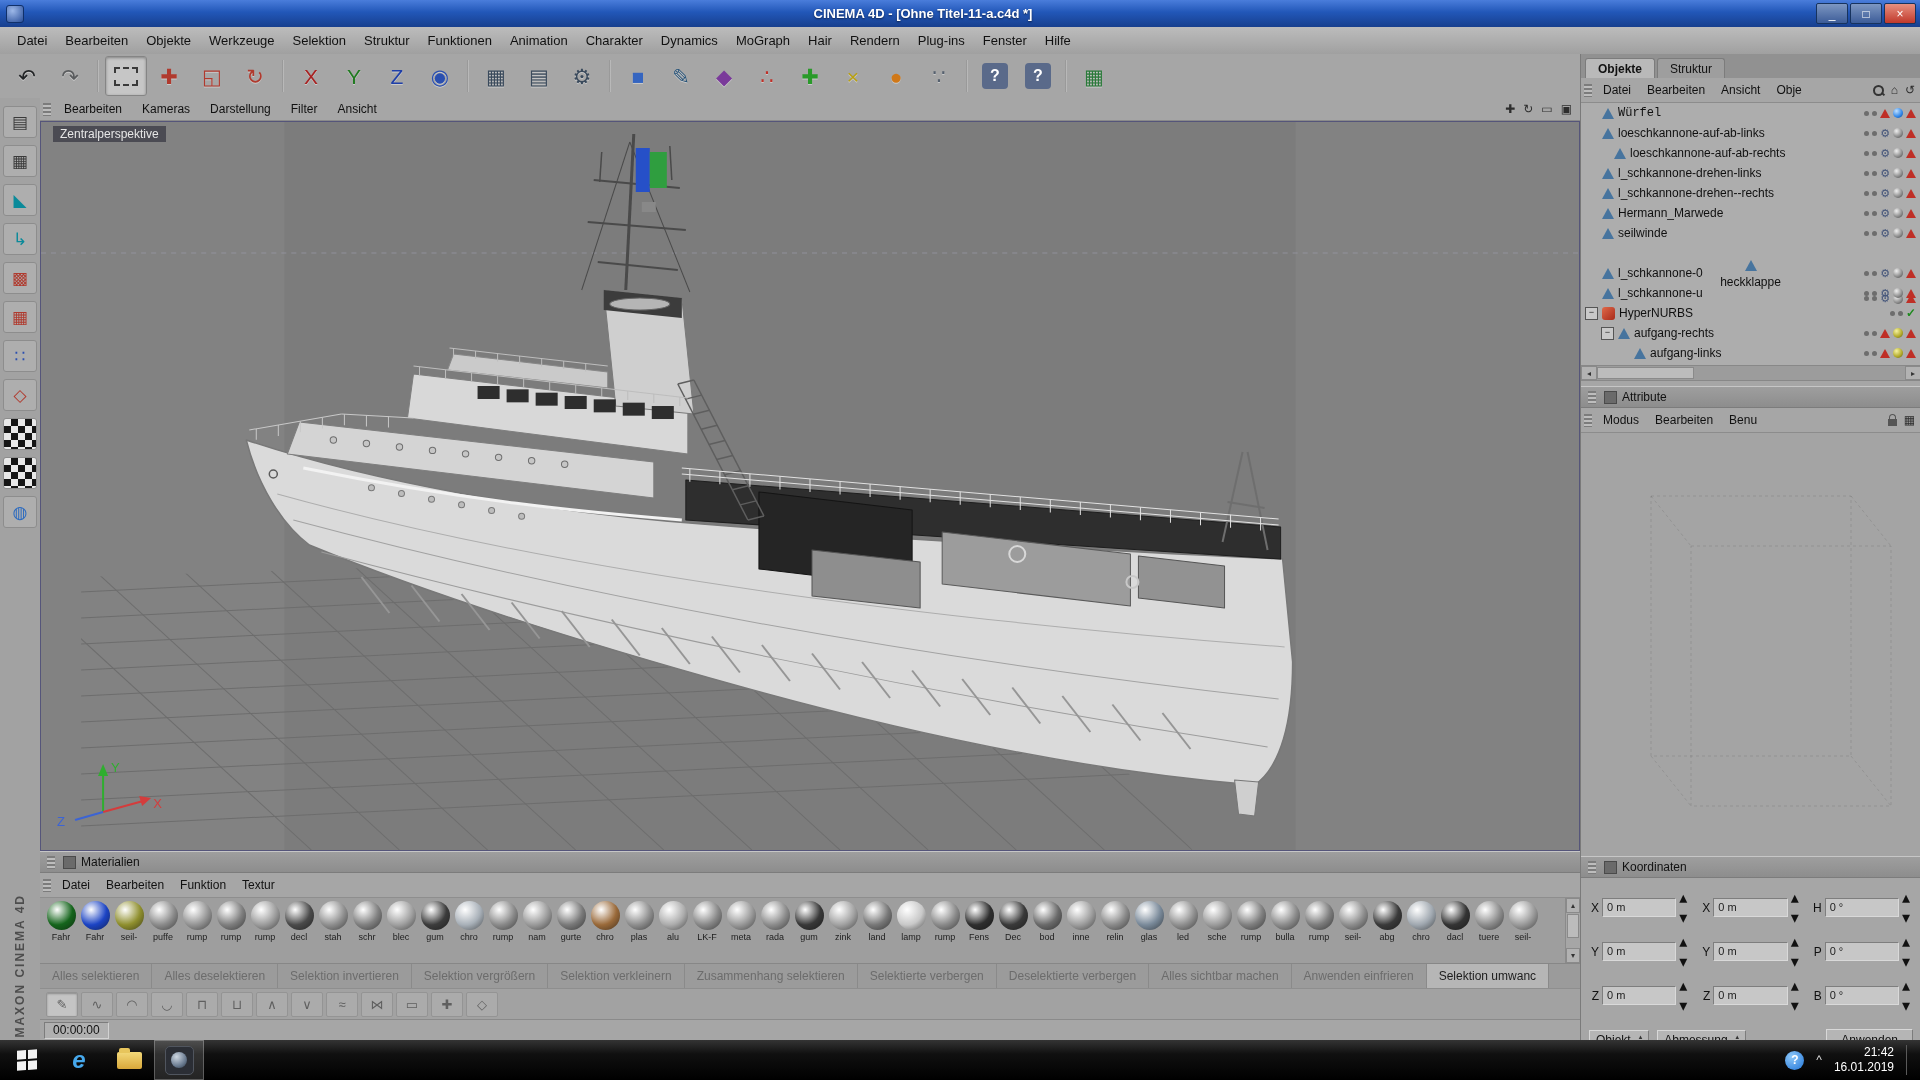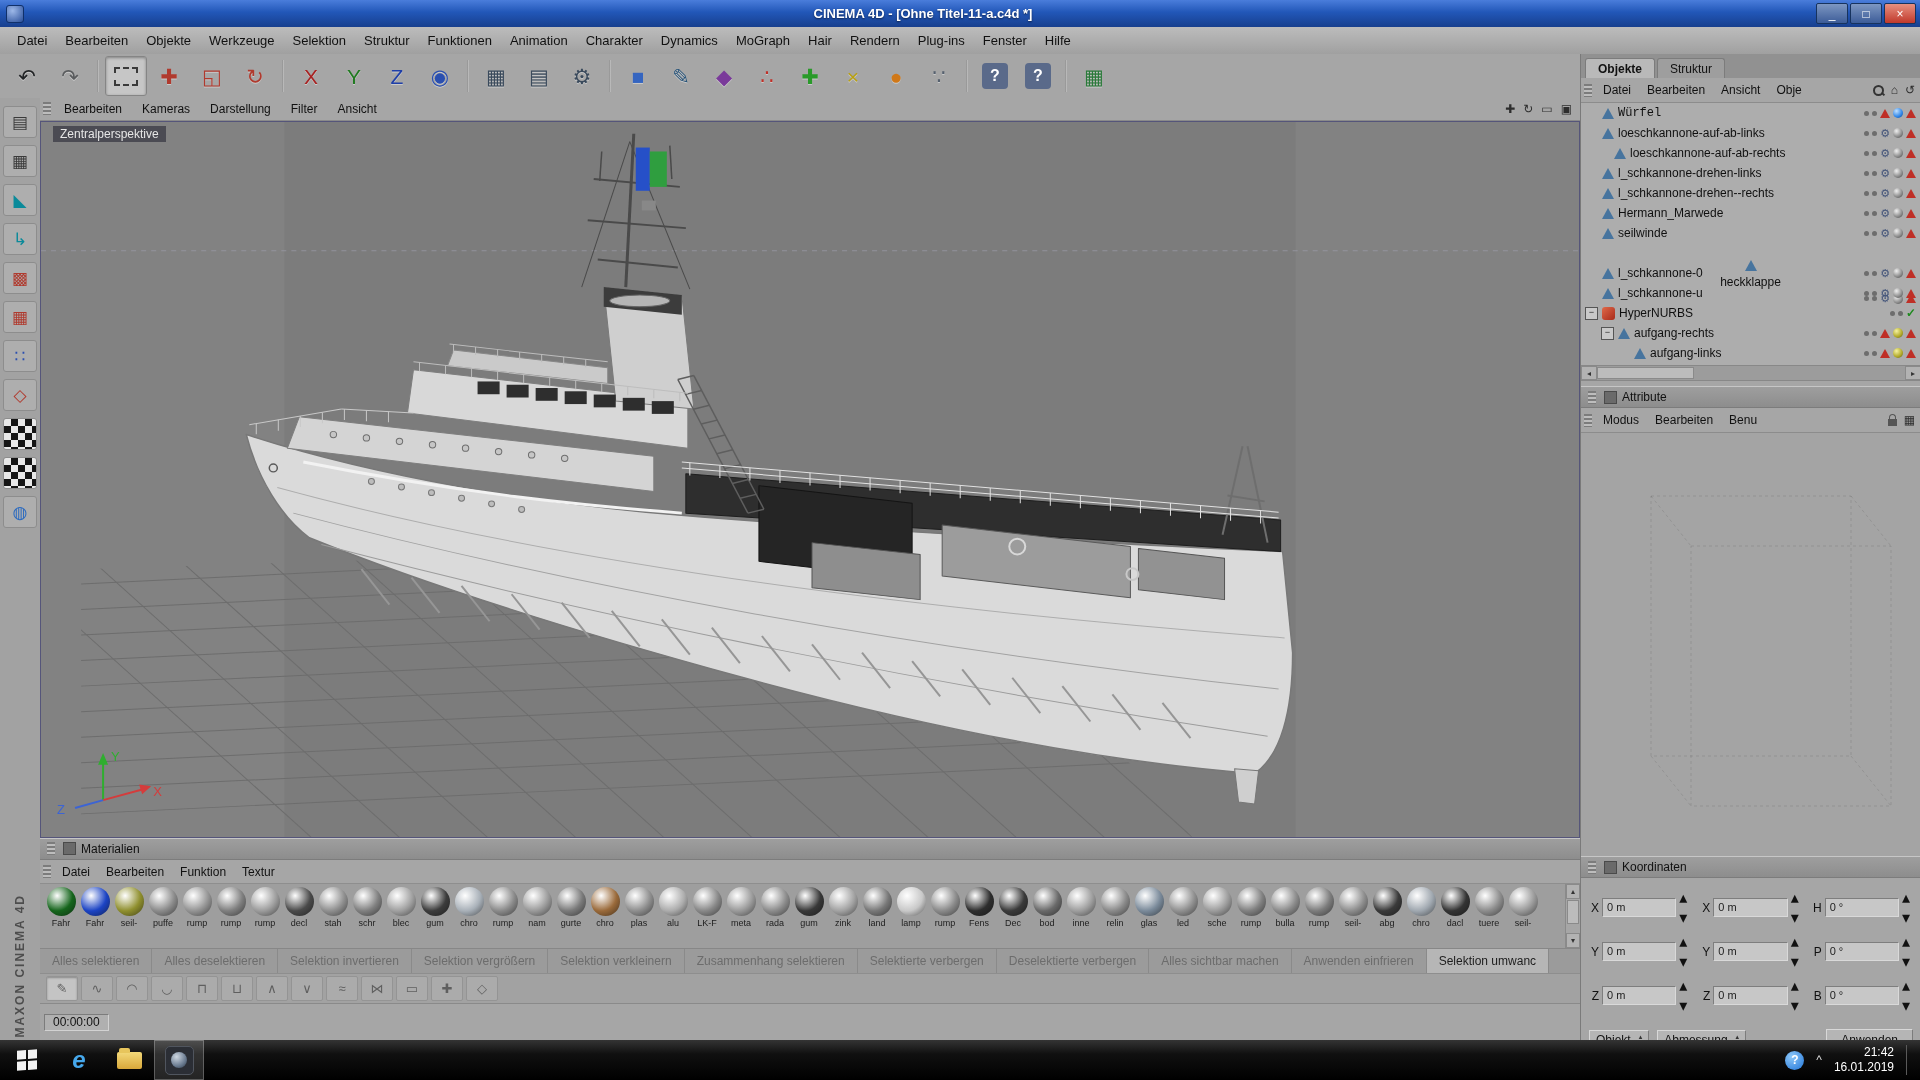--- a/index.html
+++ b/index.html
@@ -68,21 +68,21 @@
   
   #selbar{height:24px;background:#9b9b9b;border-top:1px solid #878787;display:flex;overflow:hidden;}
   .sel-btn{padding:0 12px;font-size:12px;color:#6c6c6c;border-right:1px solid #8a8a8a;
     display:flex;align-items:center;white-space:nowrap;}
   .sel-last{background:#b6b6b6;color:#1d1d1d;}
   #tools2{height:30px;background:#a2a2a2;border-top:1px solid #8e8e8e;display:flex;align-items:center;padding-left:6px;gap:3px;}
   .t2-btn{width:30px;height:23px;display:flex;align-items:center;justify-content:center;color:#5f5f5f;
     font-size:13px;background:#ababab;border:1px solid #949494;border-radius:2px;}
   .t2-active{background:#c4c4c4;box-shadow:inset 0 1px 2px rgba(0,0,0,.3);}
   #statusbar{height:20px;margin-top:auto;background:#a6a6a6;border-top:1px solid #8a8a8a;
-    display:flex;align-items:center;gap:6px;padding:8px 4px;font-size:12px;}
+    display:flex;align-items:center;gap:6px;padding:0 4px;font-size:12px;}
   .status-cell{background:#b0b0b0;border:1px solid;border-color:#7c7c7c #d2d2d2 #d2d2d2 #7c7c7c;
     padding:0 8px;height:15px;display:flex;align-items:center;white-space:nowrap;overflow:hidden;}
   .status-msg{flex:1;}
   
   #right{position:absolute;left:1580px;top:54px;width:340px;height:986px;background:#a6a6a6;
     border-left:1px solid #7a7a7a;display:flex;flex-direction:column;}
   #om-tabs{height:24px;background:#919191;display:flex;align-items:flex-end;padding-left:4px;gap:2px;}
   .om-tab{padding:3px 12px 2px;font-size:12px;background:#9e9e9e;border:1px solid #7c7c7c;border-bottom:none;
     border-radius:3px 3px 0 0;}
   .om-tab-active{background:#b9b9b9;font-weight:bold;}

